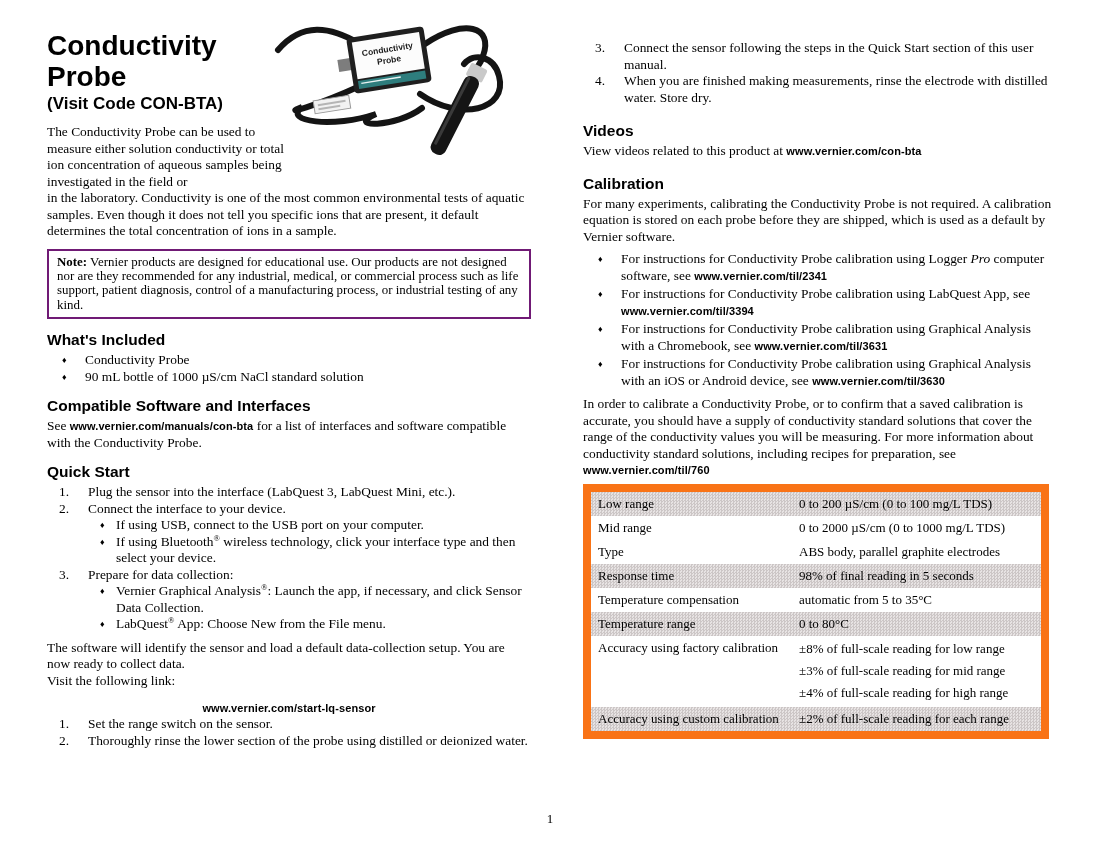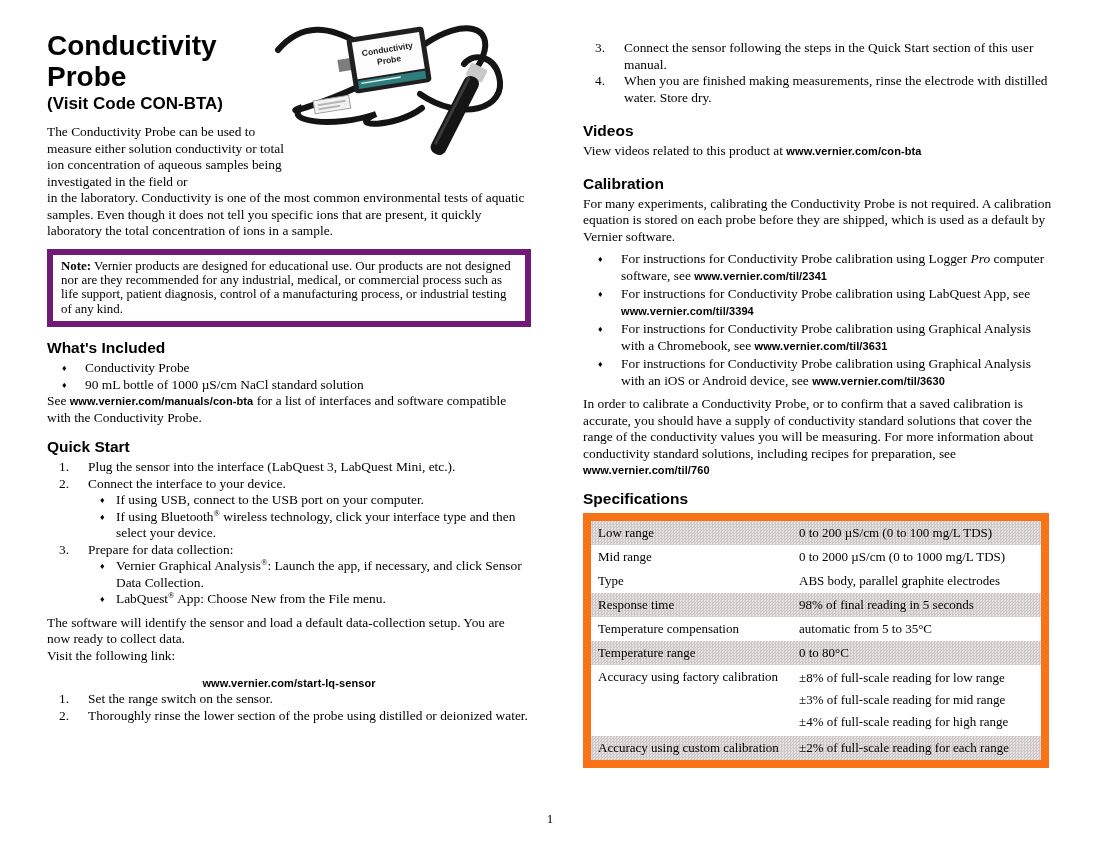--- a/index.html
+++ b/index.html
@@ -33,21 +33,21 @@
   .tight { margin-top:0; }
   .intro-narrow { width:238px; margin-top:10px; }
 
   .link {
     font-family:"Liberation Sans", sans-serif;
     font-weight:bold; font-size:11px; letter-spacing:.1px;text-align:right;
   }
   .center-link { text-align:center; margin-top:9px; }
 
   .note-box {
-    border:6px solid #701a75; margin-top:9px;
+    border:2px solid #701a75; margin-top:9px;
     padding:4px 8px 5px 8px;
     font-size:12.9px; line-height:14.4px;
   }
 
   .li { display:flex; font-size:13.4px; line-height:16.5px; }
   .li .t { flex:1; }
   .ol-li { padding-left:12px; }
   .ol-li .num { width:29px; flex:none; }
   .bl { padding-left:15px; }
   .bl .marker { width:23px; flex:none; font-size:9px; line-height:16.5px; }
@@ -82,34 +82,35 @@
 </style>
 </head>
 <body>
 
 <div id="col-left" class="col">
 
   <h1><span>Conductivity</span><br><span>Probe</span></h1>
   <div class="subtitle">(Visit Code CON-BTA)</div>
 
   <p class="intro-narrow">The Conductivity Probe can be used to measure either solution conductivity or total ion concentration of aqueous samples being investigated in the field or</p>
-  <p class="tight">in the laboratory. Conductivity is one of the most common environmental tests of aquatic samples. Even though it does not tell you specific ions that are present, it quickly laboratory the total concentration of ions in a sample.</p>
+  <p class="tight">in the laboratory. Conductivity is one of the most common environmental tests of aquatic samples. Even though it does not tell you specific ions that are present, it default determines the total concentration of ions in a sample.</p>
 
   <div class="note-box"><b>Note:</b><span> Vernier products are designed for educational use. Our products are not designed nor are they recommended for any industrial, medical, or commercial process such as life support, patient diagnosis, control of a manufacturing process, or industrial testing of any kind.</span></div>
 
   <h2>What's Included</h2>
   <div class="li bl">
       <span class="marker">♦</span>
       <div class="t">Conductivity Probe</div>
     </div>
   <div class="li bl">
       <span class="marker">♦</span>
       <div class="t">90 mL bottle of 1000 µS/cm NaCl standard solution</div>
     </div>
 
+  <h2>Compatible Software and Interfaces</h2>
   <p class="tight"><span>See </span><span class="link">www.vernier.com/manuals/con-bta</span><span> for a list of interfaces and software compatible with the Conductivity Probe.</span></p>
 
   <h2>Quick Start</h2>
   <div class="li ol-li">
       <span class="num">1.</span>
       <div class="t">Plug the sensor into the interface (LabQuest 3, LabQuest Mini, etc.).</div>
     </div>
   <div class="li ol-li">
       <span class="num">2.</span>
       <div class="t">Connect the interface to your device.</div>
@@ -210,21 +211,20 @@
         <div class="t"><span>For instructions for Conductivity Probe calibration using Graphical Analysis with a Chromebook, see </span><span class="link">www.vernier.com/til/3631</span></div>
       </div>
     <div class="li bl">
         <span class="marker">♦</span>
         <div class="t"><span>For instructions for Conductivity Probe calibration using Graphical Analysis with an iOS or Android device, see </span><span class="link">www.vernier.com/til/3630</span></div>
       </div>
   </div>
 
   <p><span>In order to calibrate a Conductivity Probe, or to confirm that a saved calibration is accurate, you should have a supply of conductivity standard solutions that cover the range of the conductivity values you will be measuring. For more information about conductivity standard solutions, including recipes for preparation, see </span><span class="link">www.vernier.com/til/760</span></p>
 
-  <h2 style="margin-top:11px">Specifications</h2>
   <table class="spec-table">
     <tbody>
         <tr class="shaded">
           <td class="k">Low range</td>
           <td>0 to 200 µS/cm (0 to 100 mg/L TDS)</td>
         </tr>
     <tr>
           <td class="k">Mid range</td>
           <td>0 to 2000 µS/cm (0 to 1000 mg/L TDS)</td>
         </tr>

